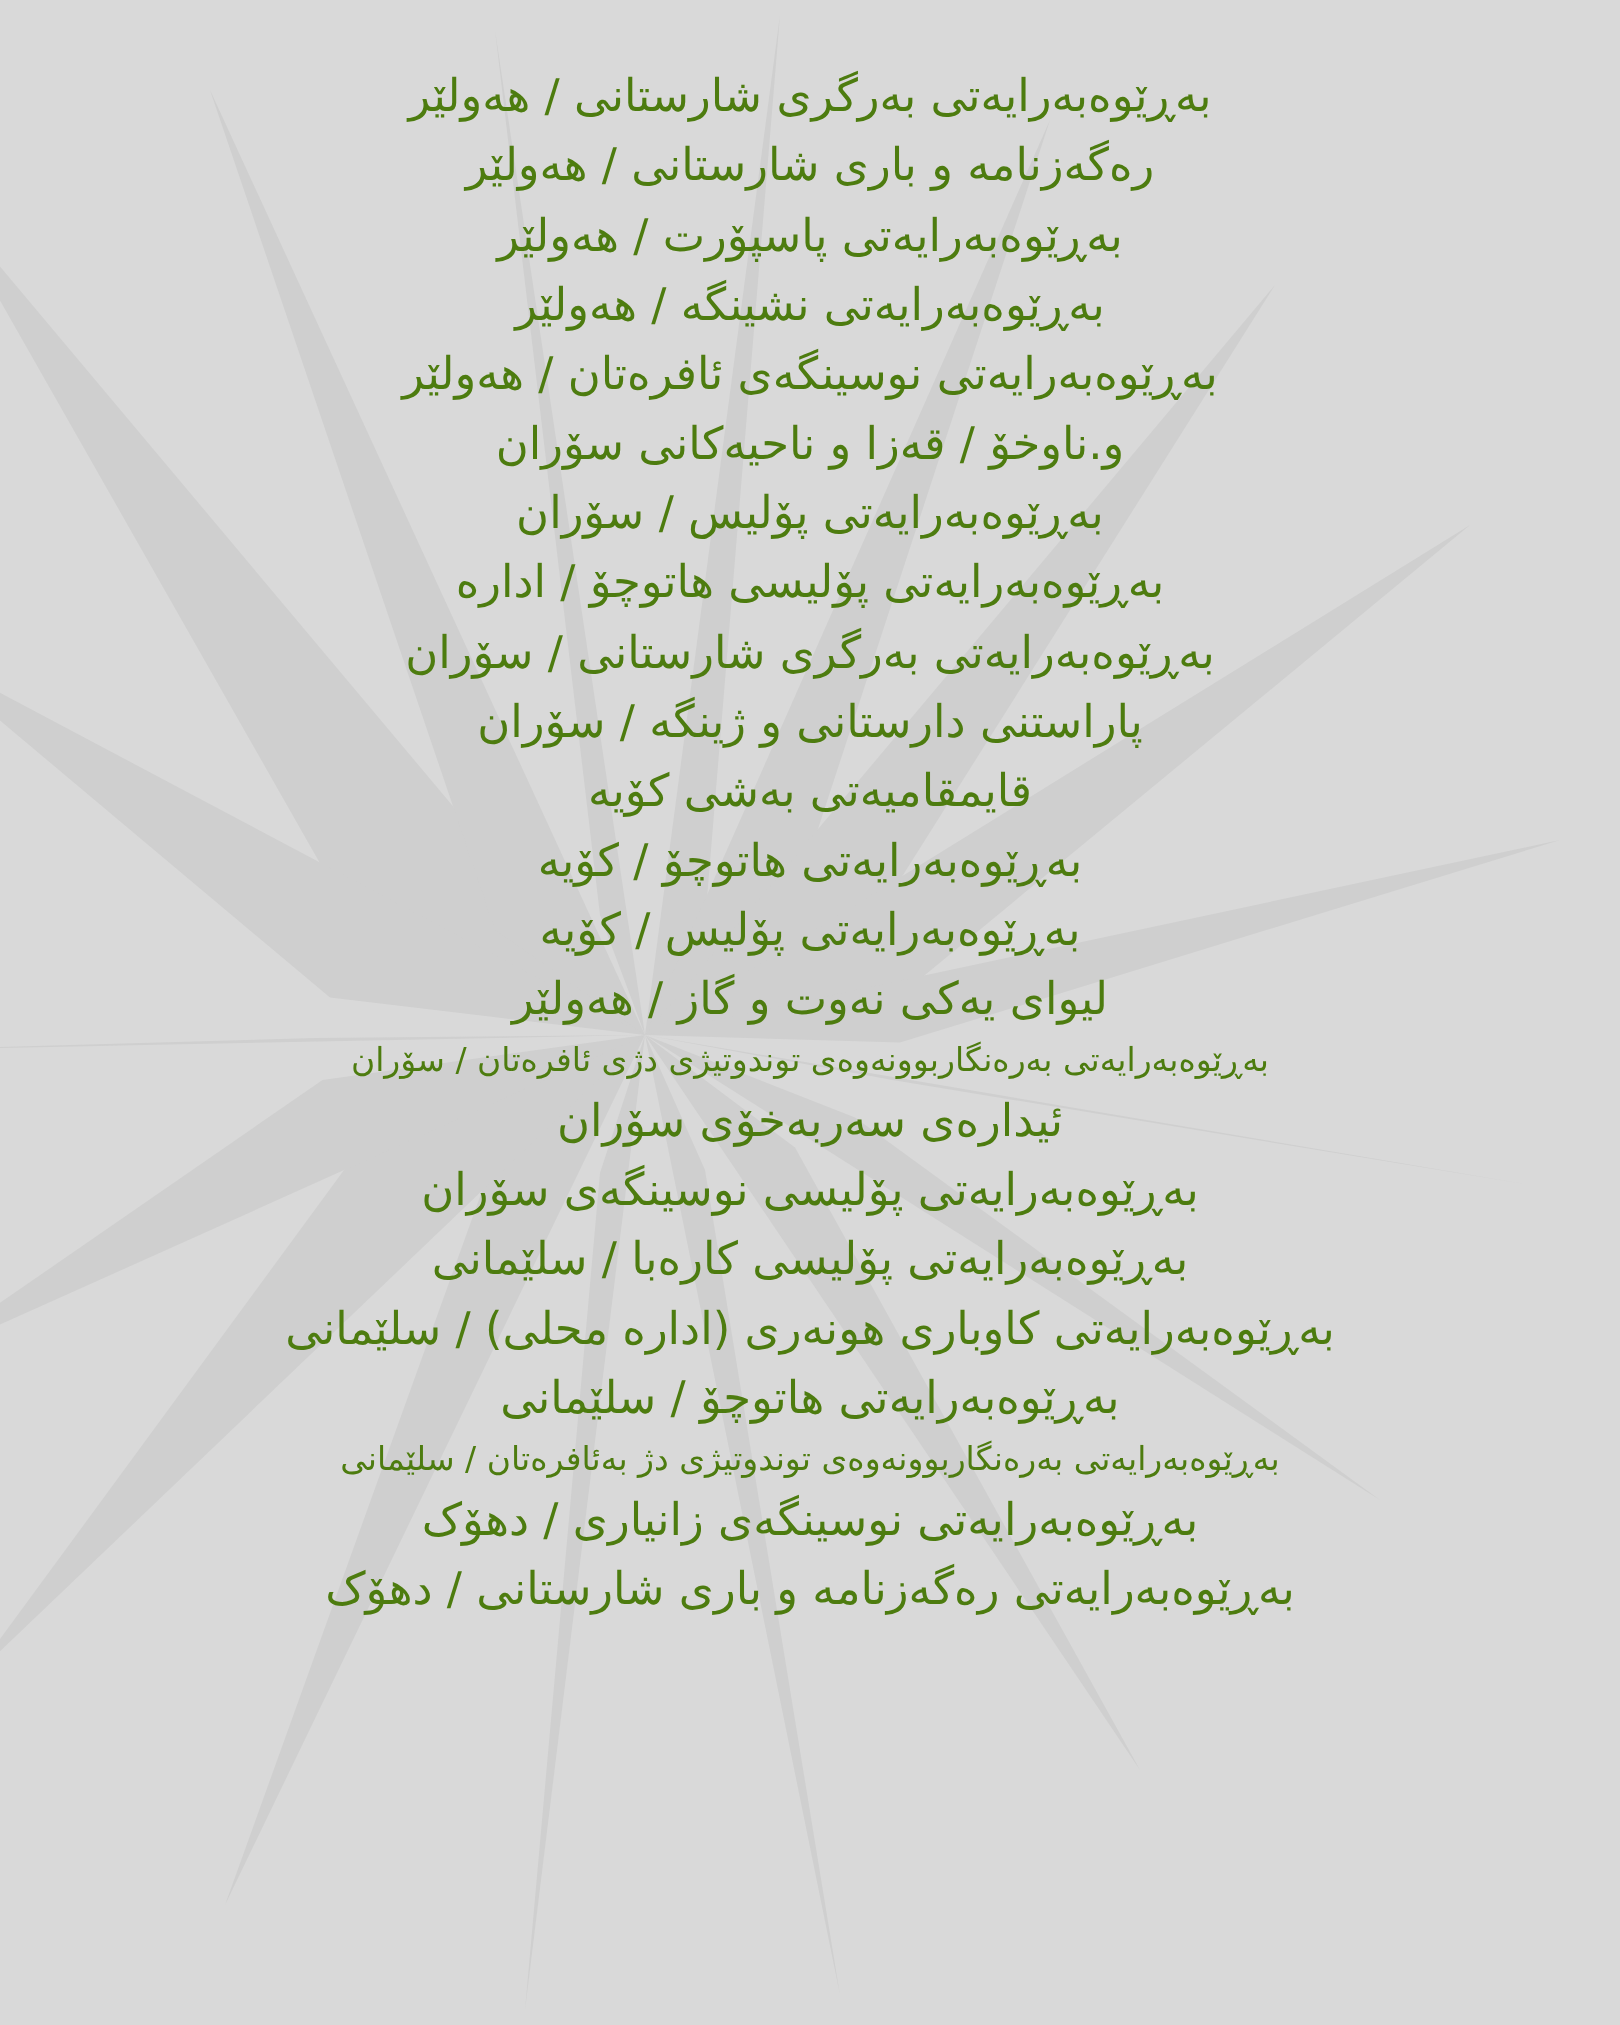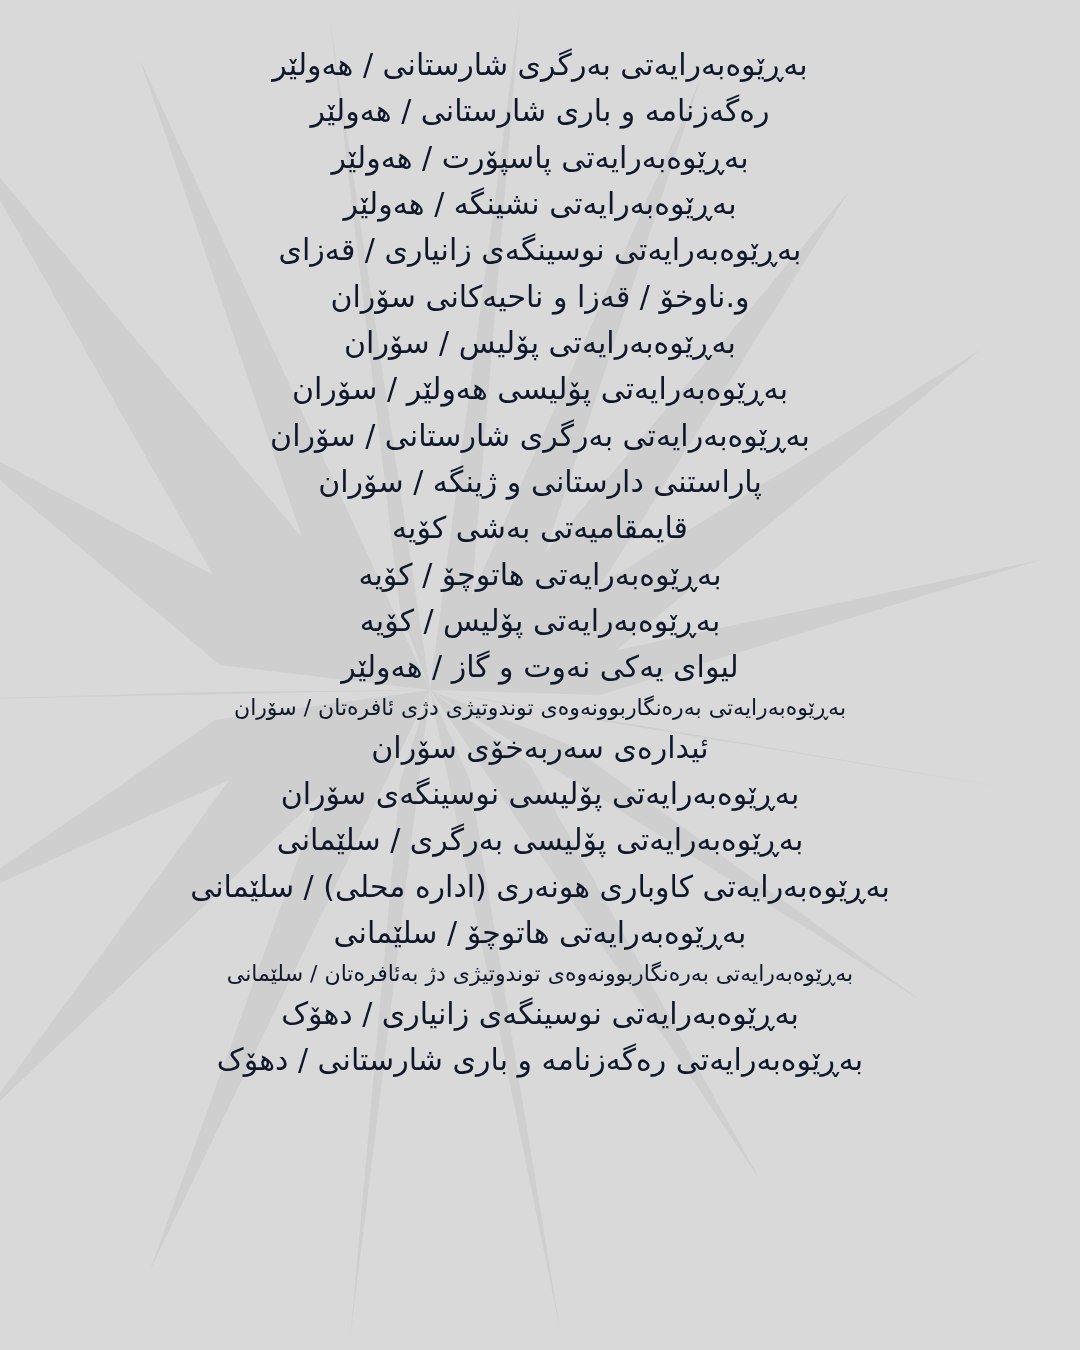--- a/index.html
+++ b/index.html
@@ -35,21 +35,21 @@
     display: flex;
     flex-direction: column;
     justify-content: flex-start;
     align-items: center;
   }
 
   .entry {
     direction: rtl;
     unicode-bidi: isolate;
     text-align: center;
-    color: #0f172a;
+    color: #4d7c0f;
     font-size: 30px;
     line-height: 1.545;
     white-space: nowrap;
     letter-spacing: 0px;
     width: 100%;
   }
 
   .entry.long {
     font-size: 22px;
   }
@@ -78,32 +78,32 @@
     <polygon points="430,690 -70,700 210,692"></polygon>
     <polygon points="430,690 -60,430 220,665"></polygon>
   </g>
 </svg>
 
 <div id="content">
   <div class="entry">بەڕێوەبەرایەتی بەرگری شارستانی / هەولێر</div>
   <div class="entry">رەگەزنامە و باری شارستانی / هەولێر</div>
   <div class="entry">بەڕێوەبەرایەتی پاسپۆرت / هەولێر</div>
   <div class="entry">بەڕێوەبەرایەتی نشینگە / هەولێر</div>
-  <div class="entry">بەڕێوەبەرایەتی نوسینگەی زانیاری / قەزای</div>
+  <div class="entry">بەڕێوەبەرایەتی نوسینگەی ئافرەتان / هەولێر</div>
   <div class="entry">و.ناوخۆ / قەزا و ناحیەکانی سۆران</div>
   <div class="entry">بەڕێوەبەرایەتی پۆلیس / سۆران</div>
-  <div class="entry">بەڕێوەبەرایەتی پۆلیسی هەولێر / سۆران</div>
+  <div class="entry">بەڕێوەبەرایەتی پۆلیسی هاتوچۆ / اداره</div>
   <div class="entry">بەڕێوەبەرایەتی بەرگری شارستانی / سۆران</div>
   <div class="entry">پاراستنی دارستانی و ژینگە / سۆران</div>
   <div class="entry">قایمقامیەتی بەشی کۆیە</div>
   <div class="entry">بەڕێوەبەرایەتی هاتوچۆ / کۆیە</div>
   <div class="entry">بەڕێوەبەرایەتی پۆلیس / کۆیە</div>
   <div class="entry">لیوای یەکی نەوت و گاز / هەولێر</div>
   <div class="entry long">بەڕێوەبەرایەتی بەرەنگاربوونەوەی توندوتیژی دژی ئافرەتان / سۆران</div>
   <div class="entry">ئیدارەی سەربەخۆی سۆران</div>
   <div class="entry">بەڕێوەبەرایەتی پۆلیسی نوسینگەی سۆران</div>
-  <div class="entry">بەڕێوەبەرایەتی پۆلیسی بەرگری / سلێمانی</div>
+  <div class="entry">بەڕێوەبەرایەتی پۆلیسی کارەبا / سلێمانی</div>
   <div class="entry">بەڕێوەبەرایەتی کاوباری هونەری (اداره محلی) / سلێمانی</div>
   <div class="entry">بەڕێوەبەرایەتی هاتوچۆ / سلێمانی</div>
   <div class="entry long">بەڕێوەبەرایەتی بەرەنگاربوونەوەی توندوتیژی دژ بەئافرەتان / سلێمانی</div>
   <div class="entry">بەڕێوەبەرایەتی نوسینگەی زانیاری / دهۆک</div>
   <div class="entry">بەڕێوەبەرایەتی رەگەزنامە و باری شارستانی / دهۆک</div>
 </div>
 
 </body></html>

